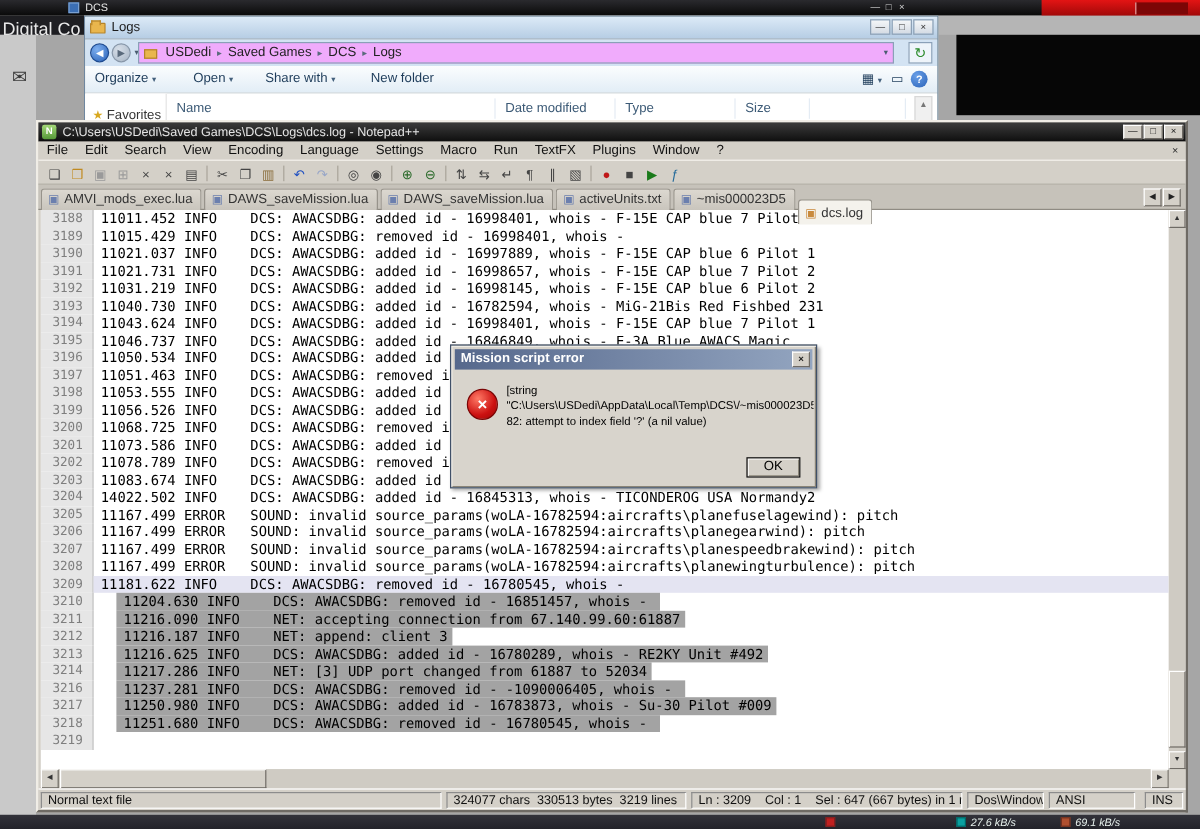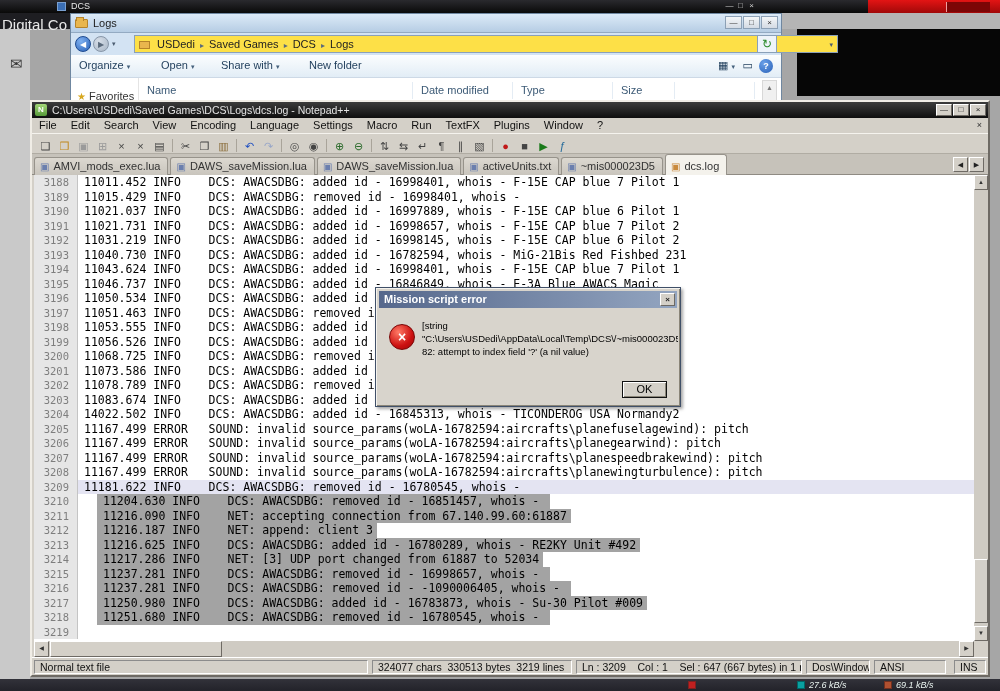--- a/index.html
+++ b/index.html
@@ -32,21 +32,21 @@
   .ex-title-text { position:absolute; left:22px; top:3px; font-size:11px; color:#1c1c1c; }
   .ex-controls { position:absolute; right:3px; top:2px; }
   .wbtn { display:inline-block; width:17px; height:13px; background:linear-gradient(#f4f6f8,#d4dbe4); border:1px solid #8ca0b5;
           font-size:8px; line-height:11px; text-align:center; color:#333; margin-left:1px; vertical-align:top; }
   .ex-address { position:absolute; left:0; top:19px; width:100%; height:22px; background:#d3e3f3; }
   .nav-circle { position:absolute; top:3px; width:16px; height:16px; border-radius:50%; text-align:center;
                 font-size:8px; line-height:16px; color:#fff; }
   #nav-back { left:4px; background:radial-gradient(circle at 35% 30%, #7eb0f0, #2a62b8); border:1px solid #1d4a90; }
   #nav-fwd { left:22px; background:radial-gradient(circle at 35% 30%, #d6dee8, #a8b6c6); border:1px solid #8796a8; color:#5a6a7c; }
   #nav-drop { position:absolute; left:41px; top:7px; font-size:7px; color:#4a5c70; }
-  .addr-box { position:absolute; left:63px; top:2px; width:704px; height:18px; background:#fde047; border:1px solid #8aa0b8;
+  .addr-box { position:absolute; left:44px; top:2px; width:630px; height:18px; background:#f0abfc; border:1px solid #8aa0b8;
               font-size:11px; color:#222; line-height:16px; padding-left:20px; white-space:nowrap; overflow:hidden; }
   .addr-folder { position:absolute; left:4px; top:5px; width:11px; height:8px; background:#e9b64d; border:1px solid #b5832a; }
   .crumb { display:inline-block; padding:0 2px; }
   .crumb-sep { display:inline-block; font-size:8px; color:#5a6a7c; padding:0 3px; }
   .addr-caret { position:absolute; right:4px; top:1px; font-size:7px; color:#4a5c70; }
   .addr-refresh { position:absolute; left:686px; top:2px; width:20px; height:18px; background:#eef4fa; border:1px solid #8aa0b8;
                   font-size:12px; line-height:16px; text-align:center; color:#2a8a2a; }
   .ex-toolbar { position:absolute; left:0; top:41px; width:100%; height:23px;
                 background:linear-gradient(#fbfdfe,#e2edf6); border-bottom:1px solid #cdd9e6; font-size:11px; color:#1e3c5a; }
   .ex-tb-item { position:absolute; top:4px; cursor:default; }
@@ -87,21 +87,21 @@
   .tbsep { display:inline-block; width:1px; height:13px; background:#a9a49a; margin:0 3px; vertical-align:middle; }
   [data-name="open-file-icon"]{color:#c08a20;} [data-name="save-file-icon"],[data-name="save-all-icon"]{color:#9a9a9a;}
   [data-name="undo-icon"]{color:#1e4fc2;} [data-name="redo-icon"]{color:#98a6c8;}
   [data-name="zoom-in-icon"],[data-name="zoom-out-icon"]{color:#2a6a2a;}
   [data-name="record-macro-icon"]{color:#c01818;} [data-name="play-macro-icon"]{color:#1a7a1a;}
   [data-name="paste-icon"]{color:#8a6d3b;} [data-name="function-list-icon"]{color:#246a9a;}
   .npp-tabs { position:absolute; left:0; top:52px; width:100%; height:21px; background:#c6c2ba; border-bottom:1px solid #8f8b83; white-space:nowrap; }
   .tab { display:inline-block; height:18px; margin:3px 0 0 2px; padding:2px 7px 0 5px;
          background:linear-gradient(#dcd8d0,#c9c5bd); border:1px solid #97938b; border-bottom:none;
          border-radius:3px 3px 0 0; font-size:11px; color:#333; vertical-align:top; }
-  .tab.active { background:#f4f2ec; height:21px; margin-top:0; padding-top:5px; position:relative; z-index:2; }
+  .tab.active { background:#f4f2ec; height:21px; margin-top:12px; padding-top:5px; position:relative; z-index:2; }
   .tab-icon { font-size:10px; color:#6b7fae; padding-right:4px; }
   .tab.active .tab-icon { color:#c98a3d; }
   .tab-scroll { position:absolute; right:4px; top:3px; }
   .tab-scroll .btn3d { width:15px; height:15px; font-size:7px; line-height:13px; margin-left:1px; }
 
   .npp-editor { position:absolute; left:2px; top:73px; width:940px; height:466px; background:#fff; overflow:hidden;
                 font-family:"DejaVu Sans Mono", monospace; font-size:11.5px; }
   .row { display:flex; height:14.5px; white-space:pre; }
   .num { width:44px; flex:0 0 44px; background:#e6e6e6; color:#7e7e7e; text-align:right; padding-right:8px;
          border-right:1px solid #c4c4c4; font-size:10.5px; line-height:14.5px; }
@@ -258,21 +258,20 @@
       <div class="row" data-name="log-line"><span class="num" data-name="line-number">3205</span><span class="txt" data-name="line-text">11167.499 ERROR   SOUND: invalid source_params(woLA-16782594:aircrafts\planefuselagewind): pitch</span></div>
       <div class="row" data-name="log-line"><span class="num" data-name="line-number">3206</span><span class="txt" data-name="line-text">11167.499 ERROR   SOUND: invalid source_params(woLA-16782594:aircrafts\planegearwind): pitch</span></div>
       <div class="row" data-name="log-line"><span class="num" data-name="line-number">3207</span><span class="txt" data-name="line-text">11167.499 ERROR   SOUND: invalid source_params(woLA-16782594:aircrafts\planespeedbrakewind): pitch</span></div>
       <div class="row" data-name="log-line"><span class="num" data-name="line-number">3208</span><span class="txt" data-name="line-text">11167.499 ERROR   SOUND: invalid source_params(woLA-16782594:aircrafts\planewingturbulence): pitch</span></div>
       <div class="row cur" data-name="log-line-current"><span class="num" data-name="line-number">3209</span><span class="txt" data-name="line-text">11181.622 INFO    DCS: AWACSDBG: removed id - 16780545, whois - </span></div>
       <div class="row sel" data-name="log-line-selected"><span class="num" data-name="line-number">3210</span><span class="txt" data-name="line-text">11204.630 INFO    DCS: AWACSDBG: removed id - 16851457, whois - </span></div>
       <div class="row sel" data-name="log-line-selected"><span class="num" data-name="line-number">3211</span><span class="txt" data-name="line-text">11216.090 INFO    NET: accepting connection from 67.140.99.60:61887</span></div>
       <div class="row sel" data-name="log-line-selected"><span class="num" data-name="line-number">3212</span><span class="txt" data-name="line-text">11216.187 INFO    NET: append: client 3</span></div>
       <div class="row sel" data-name="log-line-selected"><span class="num" data-name="line-number">3213</span><span class="txt" data-name="line-text">11216.625 INFO    DCS: AWACSDBG: added id - 16780289, whois - RE2KY Unit #492</span></div>
       <div class="row sel" data-name="log-line-selected"><span class="num" data-name="line-number">3214</span><span class="txt" data-name="line-text">11217.286 INFO    NET: [3] UDP port changed from 61887 to 52034</span></div>
-      <div class="row sel" data-name="log-line-selected"><span class="num" data-name="line-number">3215</span><span class="txt" data-name="line-text">11237.281 INFO    DCS: AWACSDBG: removed id - 16998657, whois - </span></div>
       <div class="row sel" data-name="log-line-selected"><span class="num" data-name="line-number">3216</span><span class="txt" data-name="line-text">11237.281 INFO    DCS: AWACSDBG: removed id - -1090006405, whois - </span></div>
       <div class="row sel" data-name="log-line-selected"><span class="num" data-name="line-number">3217</span><span class="txt" data-name="line-text">11250.980 INFO    DCS: AWACSDBG: added id - 16783873, whois - Su-30 Pilot #009</span></div>
       <div class="row sel" data-name="log-line-selected"><span class="num" data-name="line-number">3218</span><span class="txt" data-name="line-text">11251.680 INFO    DCS: AWACSDBG: removed id - 16780545, whois - </span></div>
       <div class="row" data-name="log-line"><span class="num" data-name="line-number">3219</span><span class="txt" data-name="line-text"></span></div>
     </div>
 
     <div class="npp-vscroll" data-name="vertical-scrollbar">
       <span class="sb-btn" style="top:0;" data-name="scroll-up-icon">▲</span>
       <div class="vthumb" data-name="vertical-scroll-thumb"></div>
       <span class="sb-btn" style="top:451px;" data-name="scroll-down-icon">▼</span>

